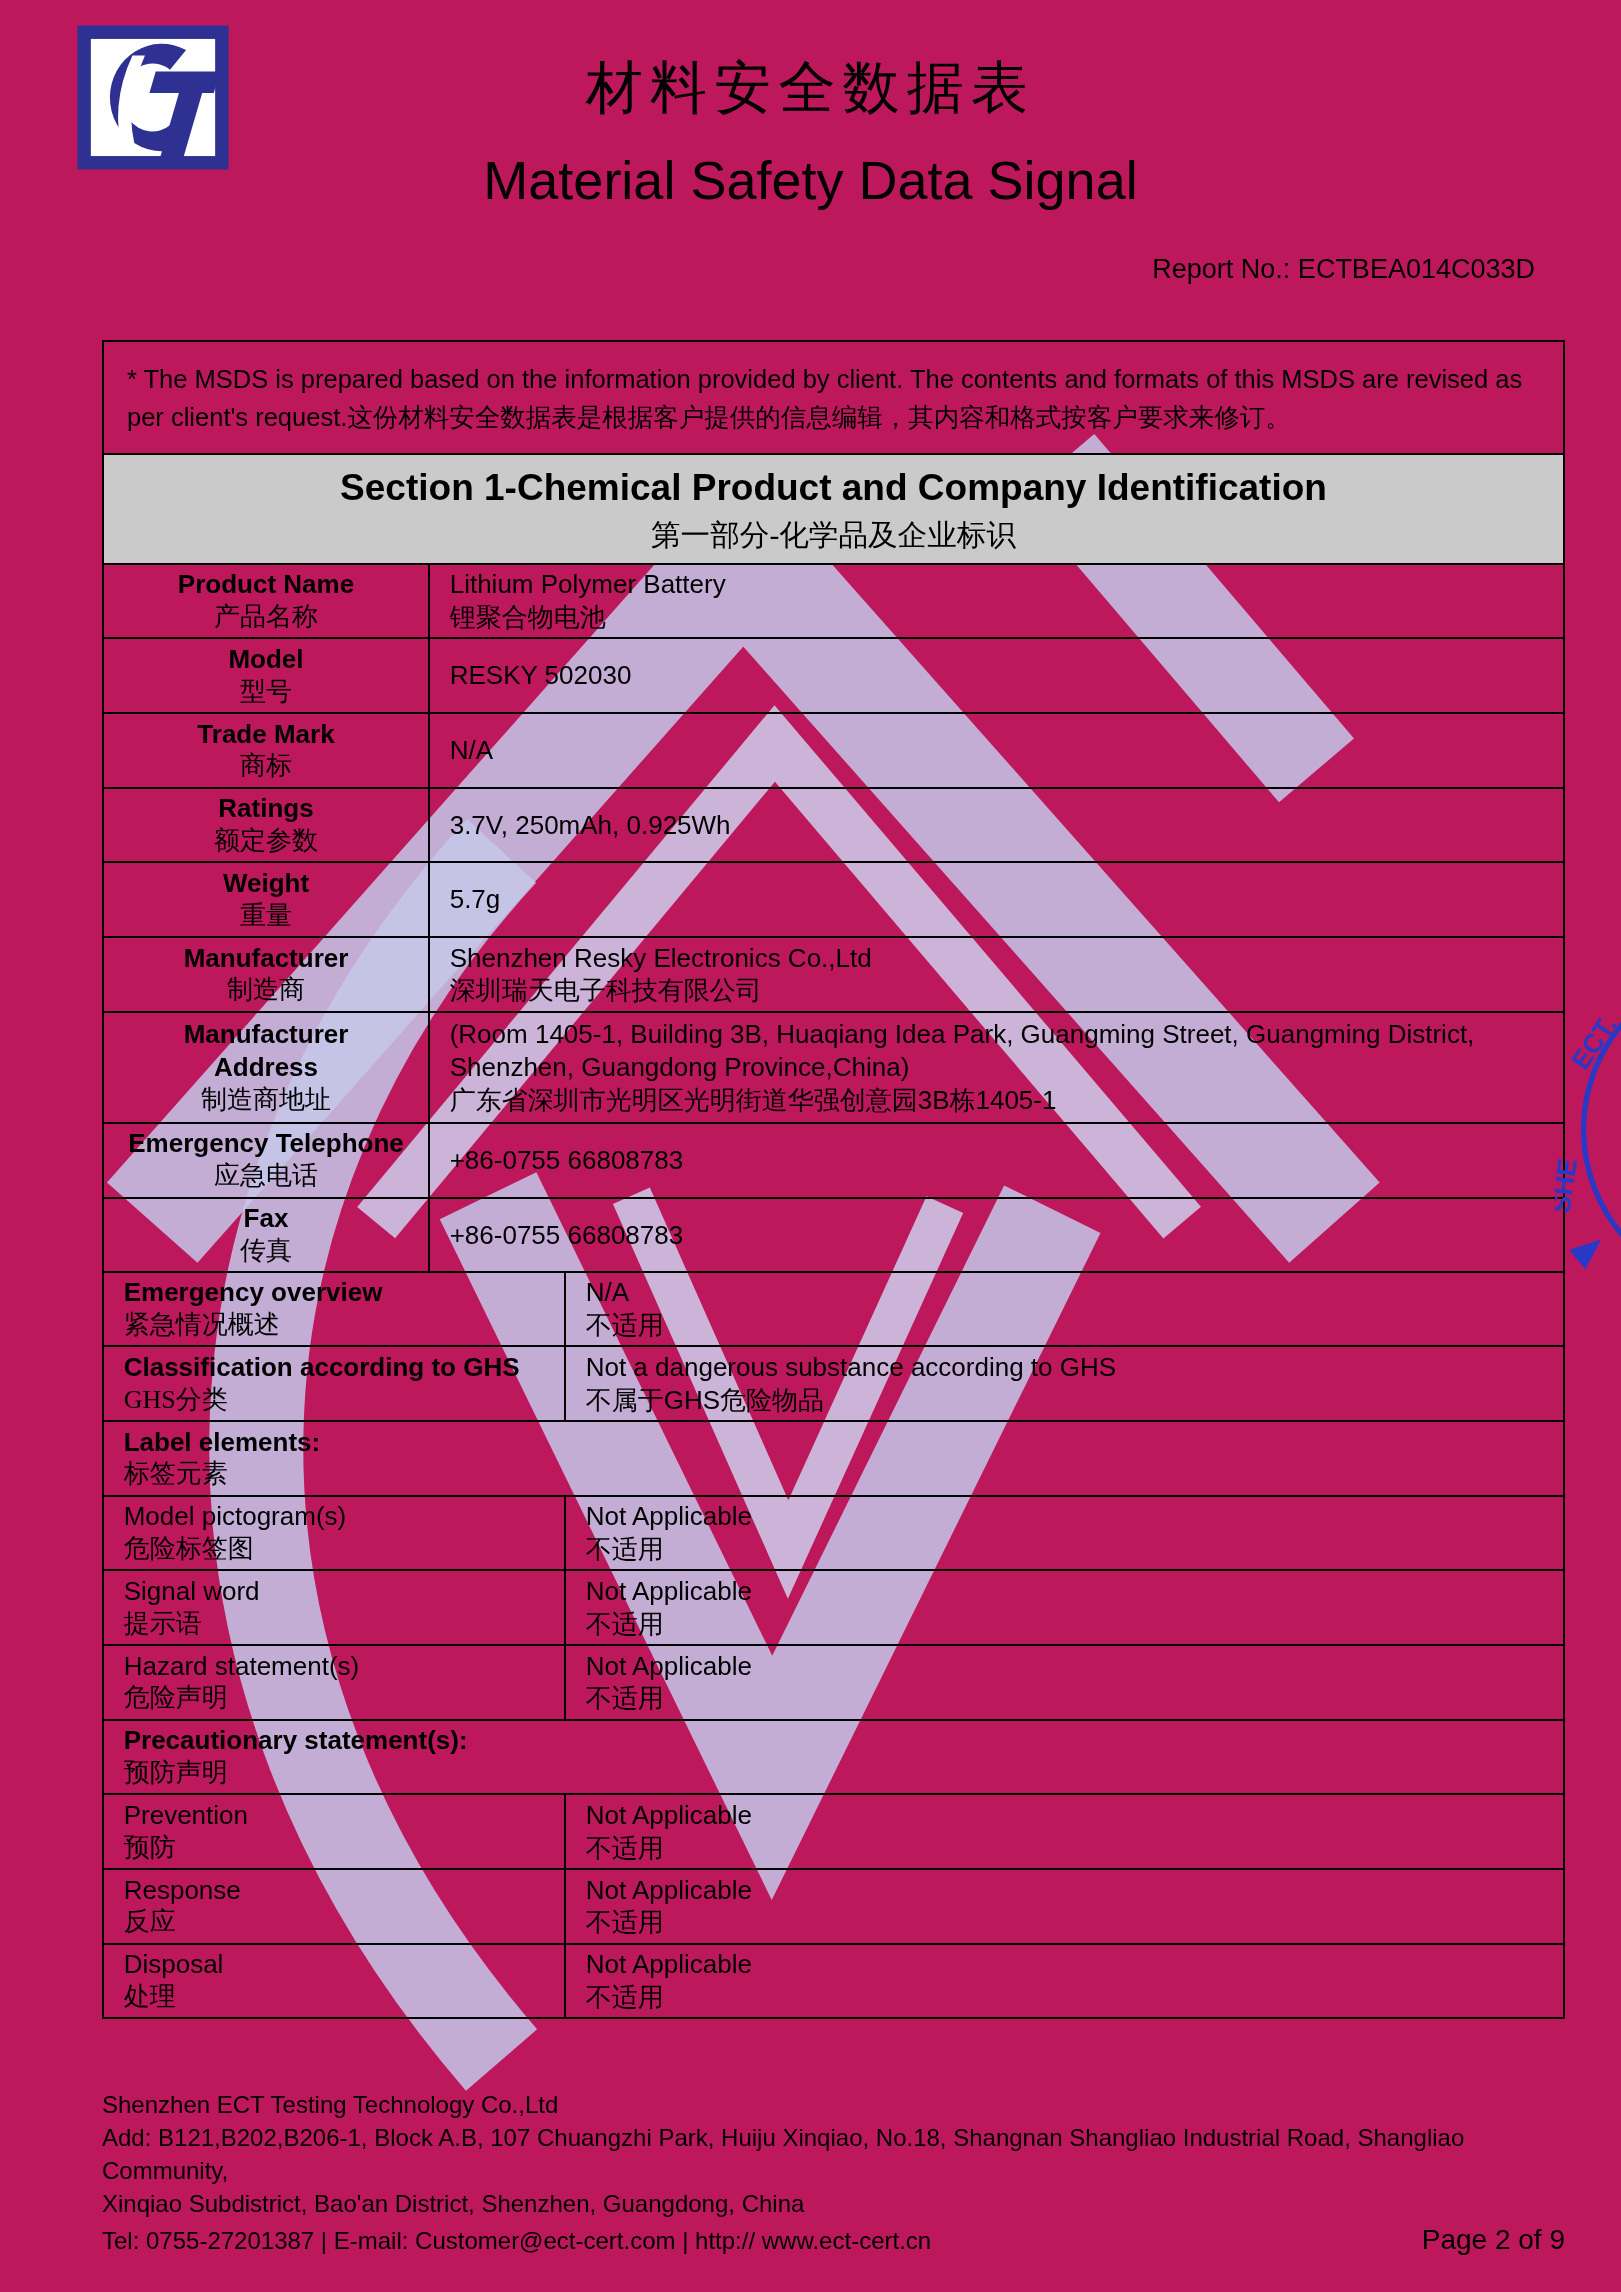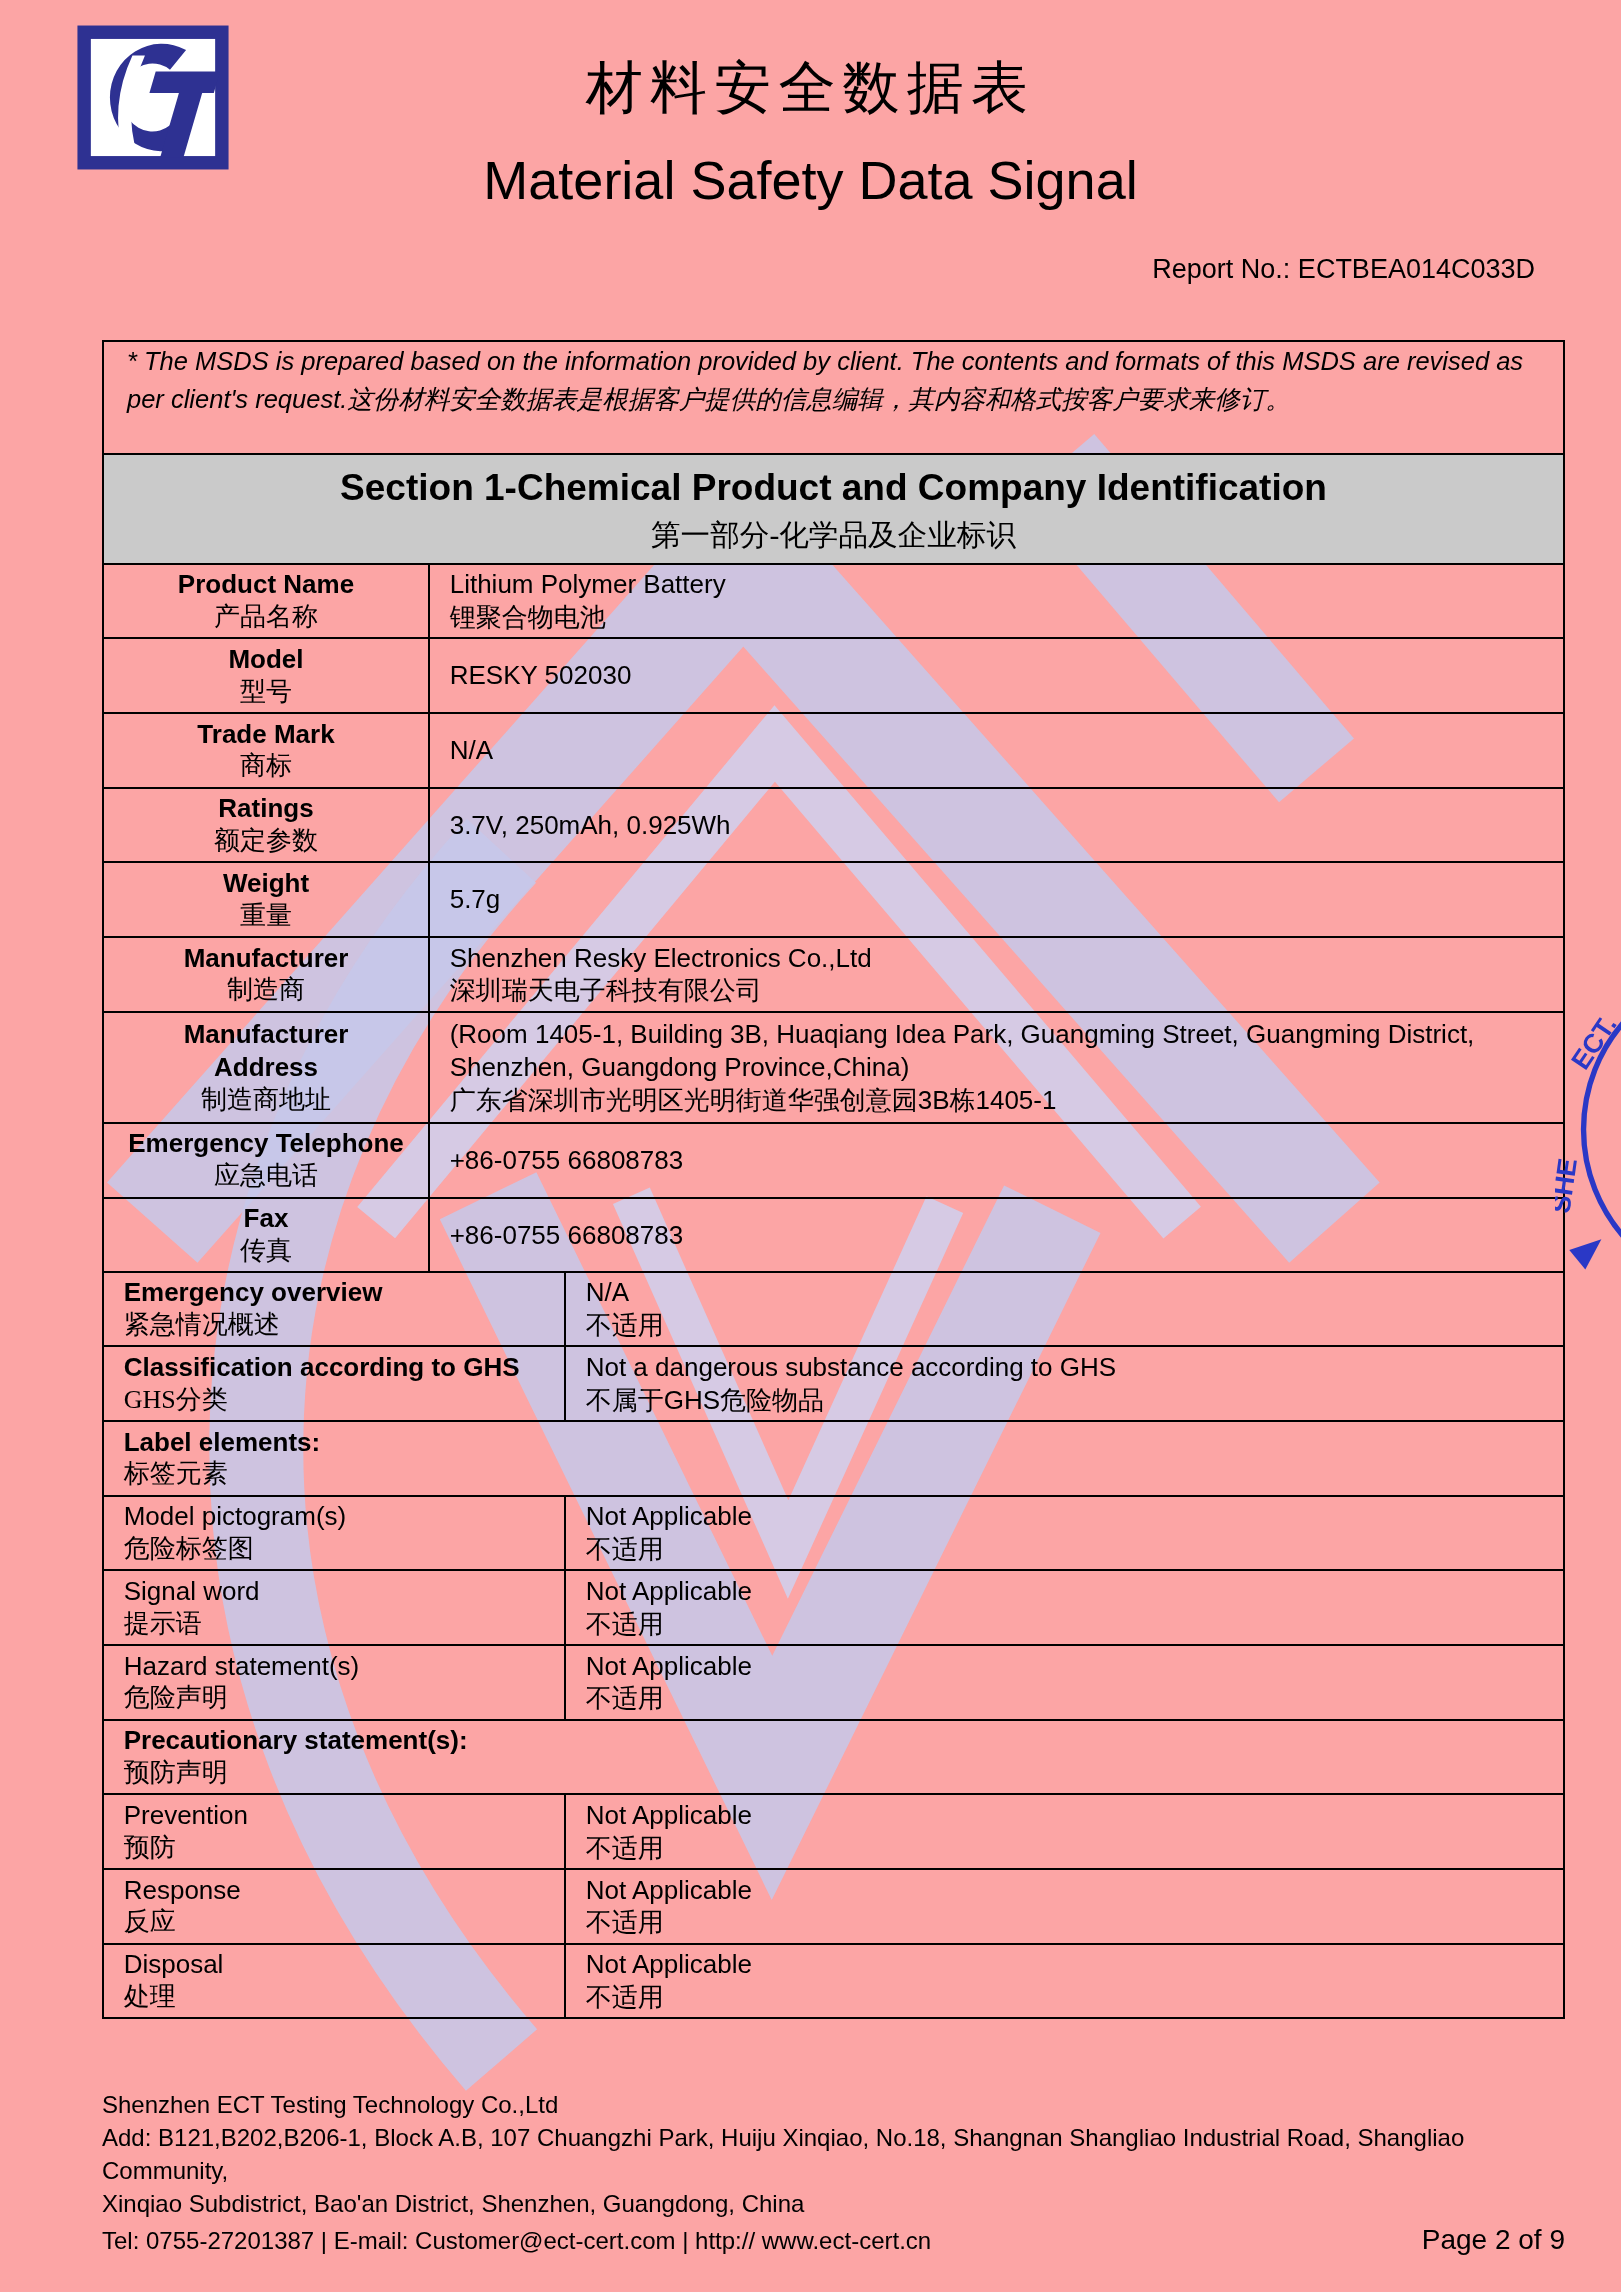--- a/index.html
+++ b/index.html
@@ -1,17 +1,17 @@
 <!DOCTYPE html>
 <html style="font-size:14.3px"><head>
 <meta charset="utf-8">
 <style>
   html,body{margin:0;padding:0;background:#ffffff;}
   .page{
-    position:relative;width:1621px;height:2293px;background:#fca5a5;overflow:hidden;
+    position:relative;width:1621px;height:2293px;background:#be185d;overflow:hidden;
     font-family:"Liberation Sans","DejaVu Sans",sans-serif;color:#000;
   }
   
   .logo{position:absolute;left:77px;top:25px;width:152px;height:145px;z-index:3;}
   .title-cn{
     position:absolute;left:0;top:50px;width:100%;text-align:center;
     font-family:"Liberation Serif","DejaVu Serif",serif;
     font-size:57px;letter-spacing:7.2px;z-index:2;
   }
   .title-en{
@@ -19,22 +19,22 @@
     font-size:54px;z-index:2;
   }
   .report-no{position:absolute;top:254px;right:86px;font-size:27px;z-index:2;}
   
   .watermark{position:absolute;left:0;top:0;width:1621px;height:2293px;z-index:0;}
   .seal{position:absolute;right:0;top:955px;width:66px;height:349px;z-index:4;}
   
   .doc{position:absolute;left:102px;top:340px;width:1463px;z-index:1;}
   .disclaimer{
     border:2.7px solid #000;box-sizing:border-box;height:116px;
-    display:flex;padding:0 23px;
-    font-style:italic;font-size:25.5px;line-height:1.5;
+    display:flex;align-items:center;padding:0 23px;
+    font-size:25.5px;line-height:1.5;
   }
   .sec-header{
     border:2.7px solid #000;margin-top:-2.7px;background:#cacaca;
     text-align:center;padding:10.7px 0 9px;
   }
   .sec-title-en{font-size:37px;font-weight:bold;line-height:1.2;}
   .sec-title-cn{
     font-size:29.6px;margin-top:5.4px;line-height:1.3;
     font-family:Liberation Serif, serif;
   }

